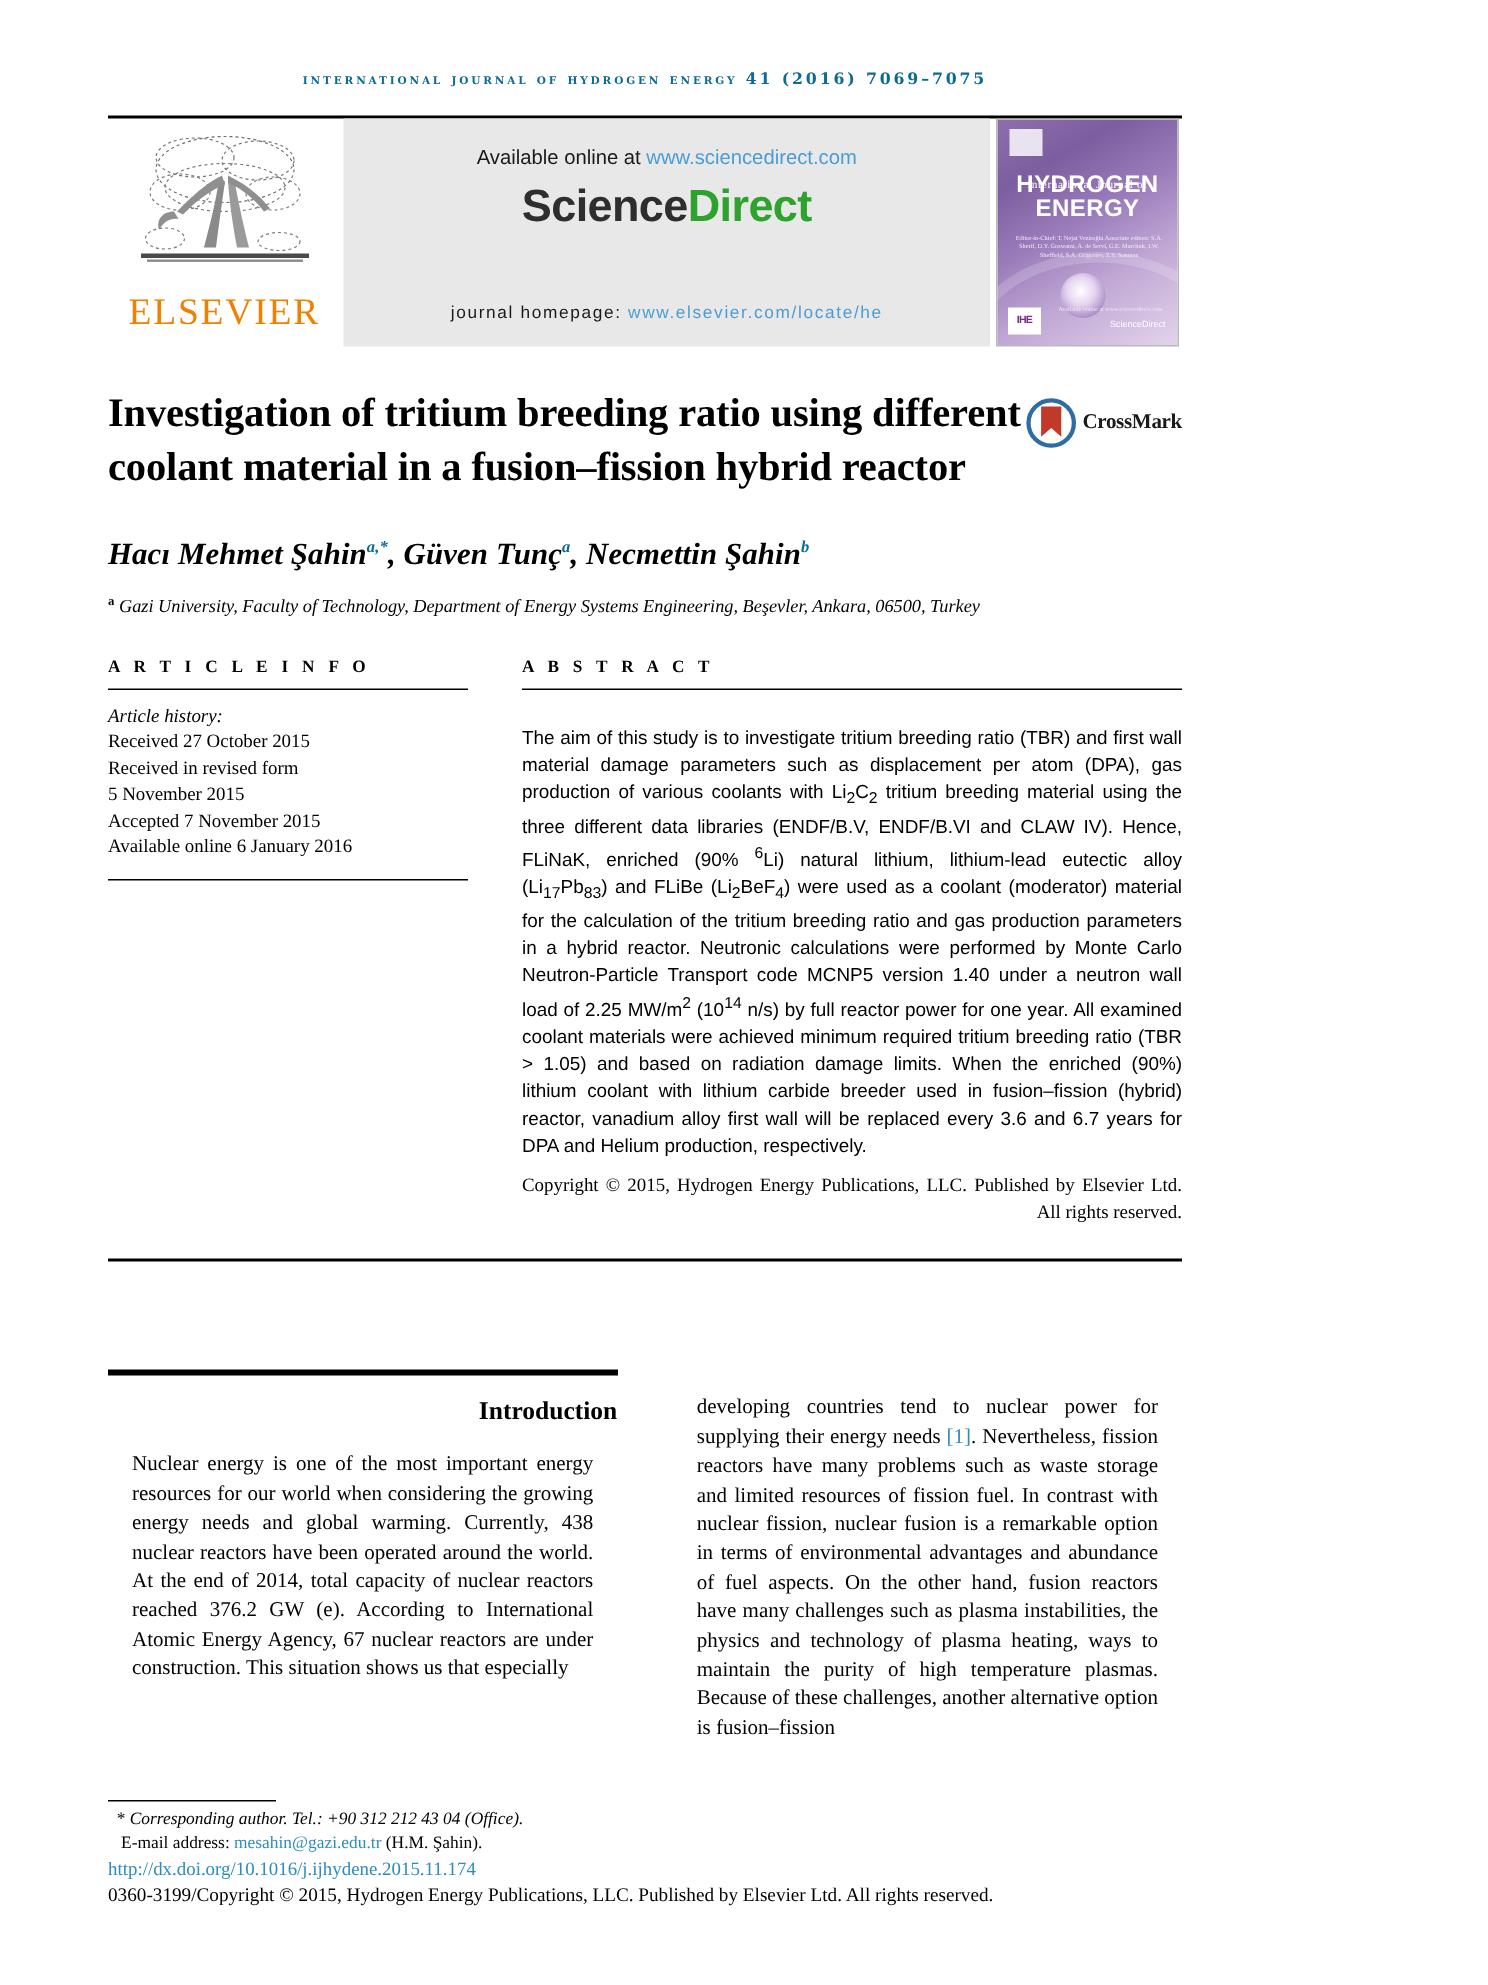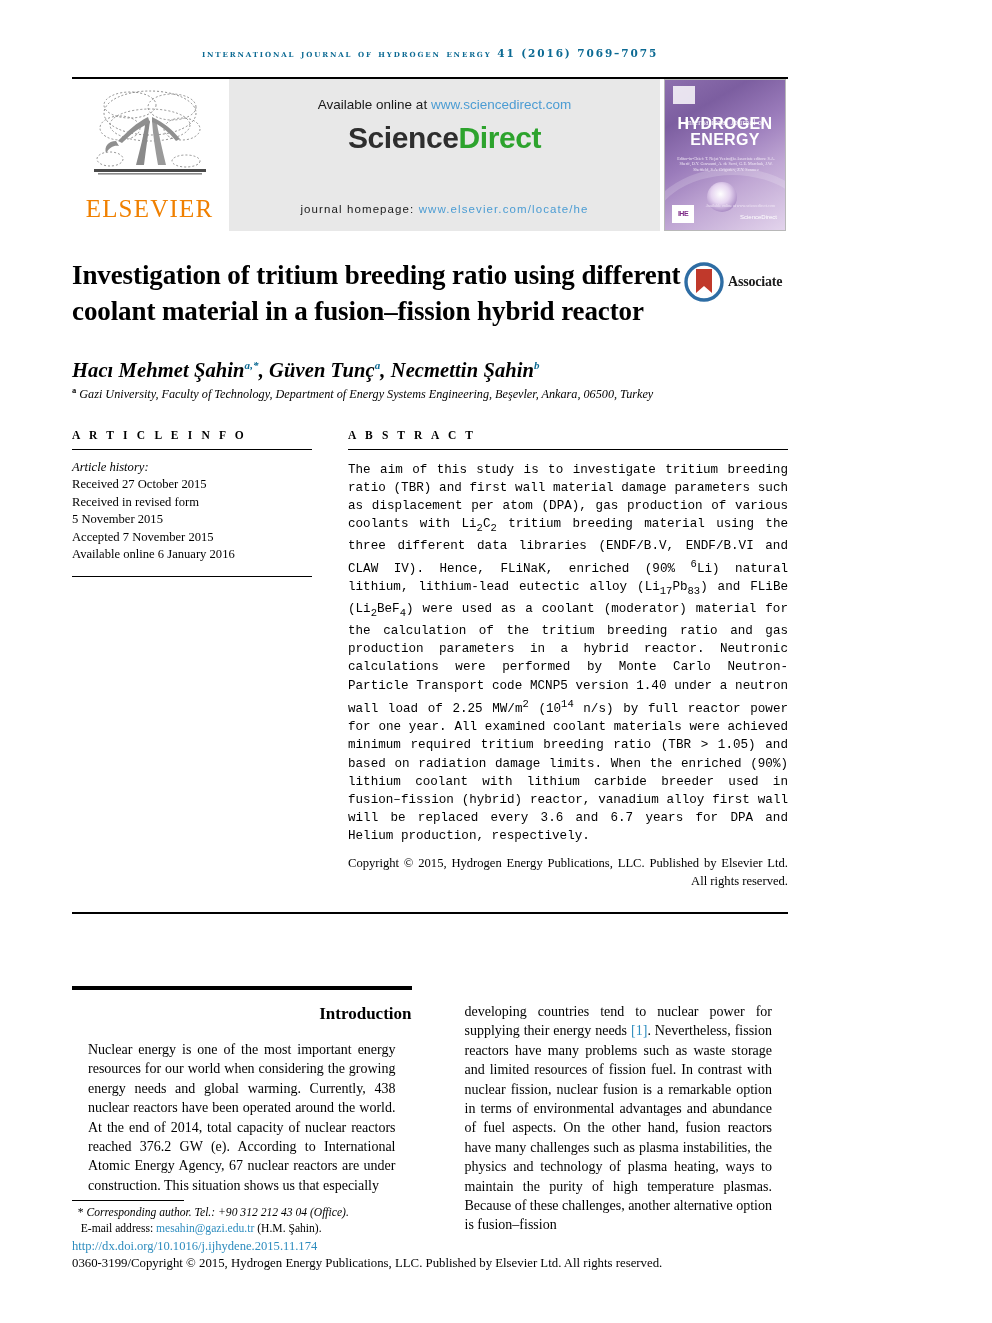--- a/index.html
+++ b/index.html
@@ -200,20 +200,21 @@
     margin-top: 30px;
     font-family: "Liberation Serif", serif;
     font-style: italic;
     font-size: 20.5px;
     font-weight: bold;
     letter-spacing: 0.1px;
   }
   .authors sup { font-size: 11px; color: #0C6A93; font-style: italic; font-weight: bold; }
   .authors sup.star { color: #0C6A93; }
   .affil {
+    margin-top: 10px;
     font-family: "Liberation Serif", serif;
     font-style: italic;
     font-size: 12.2px;
     line-height: 16.5px;
   }
   .affil sup { font-size: 8.5px; font-style: normal; font-weight: bold; }
 
   
   .info-abstract {
     margin-top: 26px;
@@ -246,22 +247,22 @@
   .info-body .em { font-style: italic; }
   .keywords {
     margin-top: 10px;
     font-family: "Liberation Serif", serif;
     font-size: 12.6px;
     line-height: 17.5px;
   }
   .keywords .em { font-style: italic; }
 
   .abstract-body {
-    margin-top: 11px;
-    font-family: Liberation Mono, monospace;
+    margin-top: 23px;
+    font-family: Liberation Sans, sans-serif;
     font-size: 12.6px;
     line-height: 18.2px;
     text-align: justify;
   }
   .abs-copy {
     margin-top: 8px;
     font-family: "Liberation Serif", serif;
     font-size: 12.6px;
     line-height: 18.2px;
     text-align: justify;
@@ -398,21 +399,21 @@
   </div>
 
   <div class="title-area">
     <h1 class="art-title">Investigation of tritium breeding ratio using different coolant material in a fusion–fission hybrid reactor</h1>
 
     <div class="crossmark">
       <svg width="40" height="40" viewBox="0 0 40 40">
         <circle cx="20" cy="20" r="18" fill="none" stroke="#2E6DA4" stroke-width="3.4"></circle>
         <path d="M12 7 h16 v24 l-8 -7 l-8 7 Z" fill="#C0392B"></path>
       </svg>
-      <span class="crossmark-label">Associate</span>
+      <span class="crossmark-label">CrossMark</span>
     </div>
   </div>
 
   <div class="authors">
     <span>Hacı Mehmet Şahin</span><sup class="star">a,*</sup>,
     <span>Güven Tunç</span><sup>a</sup>,
     <span>Necmettin Şahin</span><sup>b</sup>
   </div>
 
   <div class="affil">

